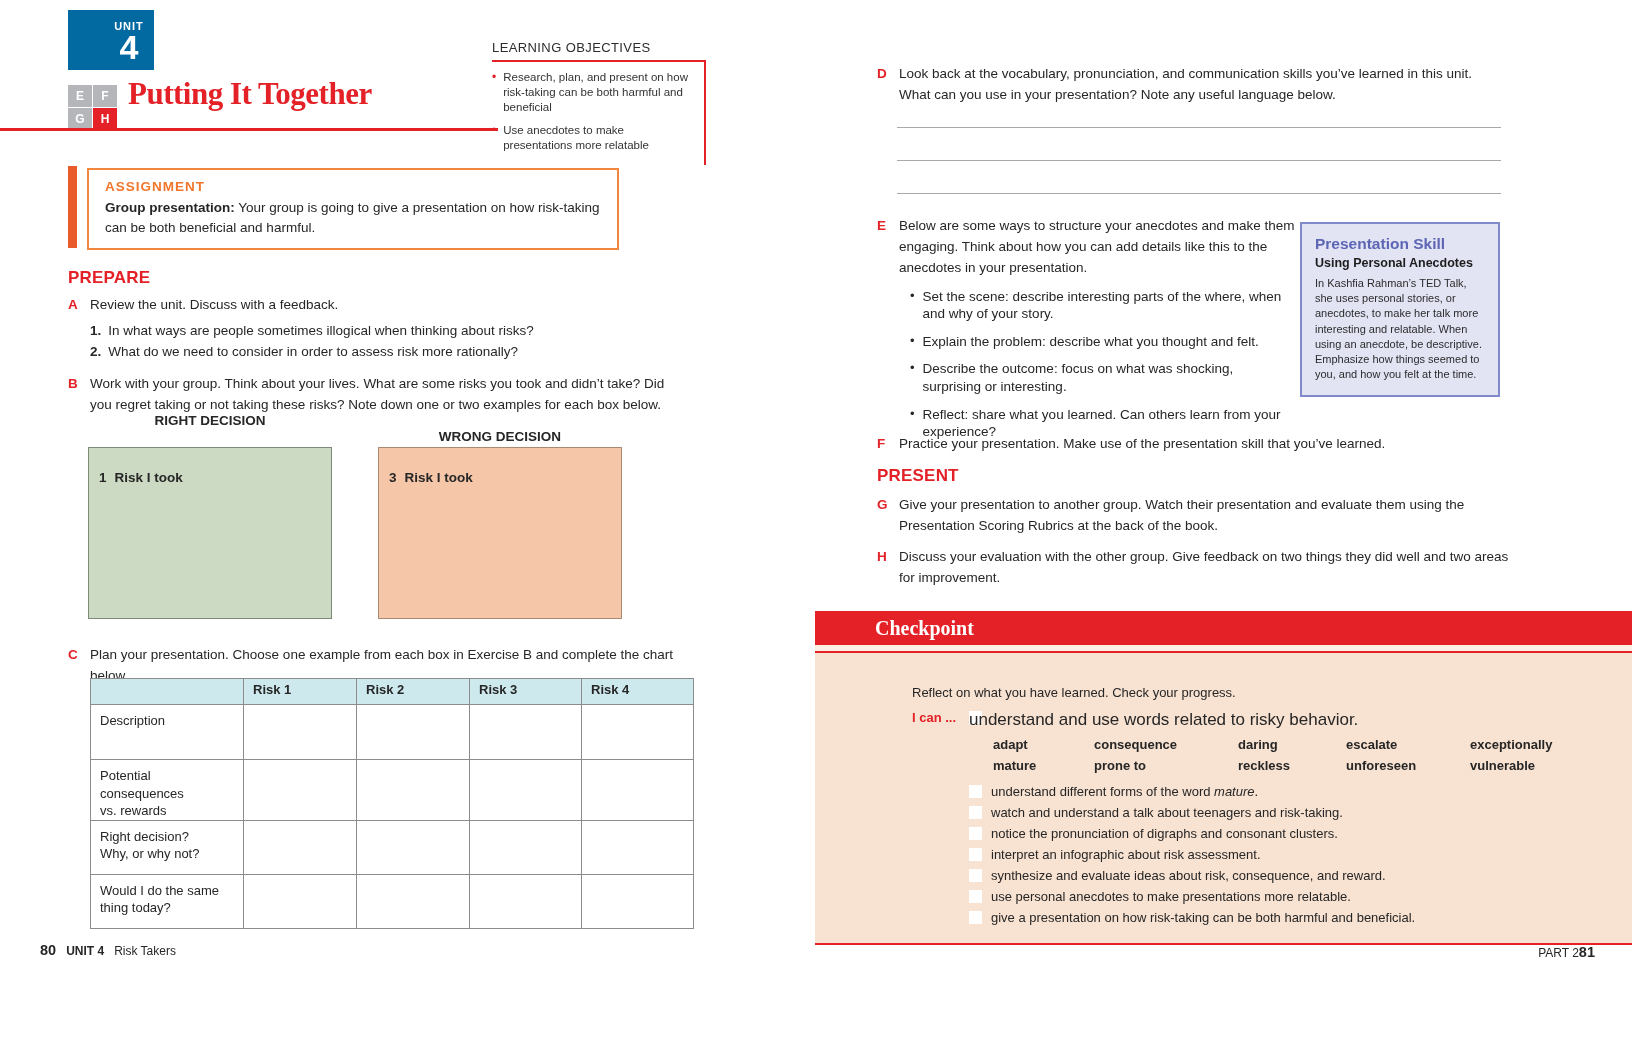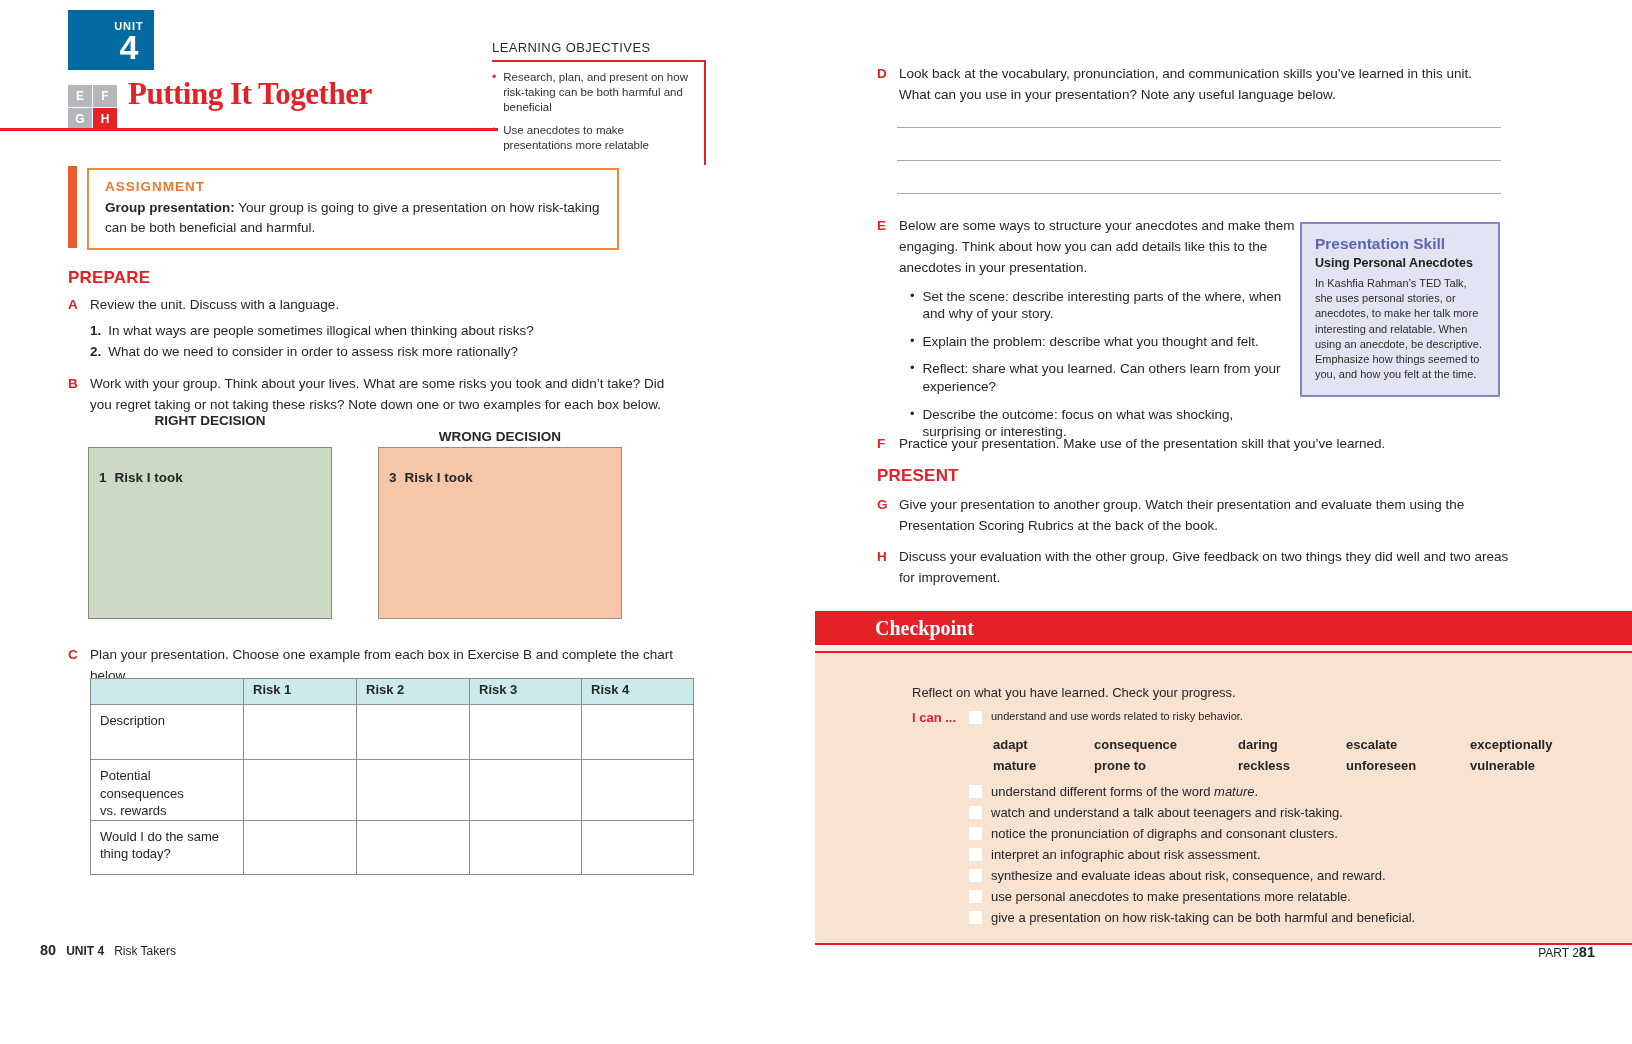--- a/index.html
+++ b/index.html
@@ -82,21 +82,21 @@
   .cp-banner{left:815px;top:611px;width:817px;height:34px;background:#e32127;}
   .cp-title{font-family:"Liberation Serif",serif;font-weight:bold;font-size:20px;color:#fff;
             line-height:34px;padding-left:60px;}
   .cp-stripe{left:815px;top:645px;width:817px;height:6px;background:#fcefe3;}
   .cp-box{left:815px;top:651px;width:817px;height:294px;background:#f8e2d1;
           border-top:2px solid #e32127;border-bottom:2px solid #e32127;box-sizing:border-box;}
   .cp-intro{left:912px;top:685px;font-size:13px;}
   .ican-label{left:912px;top:710px;font-size:13px;font-weight:bold;color:#e32127;}
   .cbox{width:13px;height:13px;background:#ffffff;display:inline-block;}
   .cp-first-check{left:969px;top:711px;}
-  .cp-first-text{left:991px;top:710px;font-size:11px;}
+  .cp-first-text{left:969px;top:710px;font-size:17px;}
   .vocab-row{height:16px;}
   .vocab-row span{position:absolute;font-size:13px;font-weight:bold;white-space:nowrap;}
   .vocab-row span:nth-child(1){left:993px;}
   .vocab-row span:nth-child(2){left:1094px;}
   .vocab-row span:nth-child(3){left:1238px;}
   .vocab-row span:nth-child(4){left:1346px;}
   .vocab-row span:nth-child(5){left:1470px;}
   .cp-item{left:969px;display:flex;gap:9px;align-items:flex-start;font-size:13px;line-height:15px;}
   .cp-item .cbox{flex:0 0 13px;margin-top:1px;}
   .ital{font-style:italic;}
@@ -139,21 +139,21 @@
     <div class="asn-text">
       <span class="bold">Group presentation:</span>
       <span>Your group is going to give a presentation on how risk-taking can be both beneficial and harmful.</span>
     </div>
   </div>
 
   <div class="abs sec-head" style="left:68px;top:268px;">PREPARE</div>
 
   <div class="abs ex" style="left:68px;top:295px;width:620px;">
     <span class="ex-letter">A</span>
-    <span>Review the unit. Discuss with a language.</span>
+    <span>Review the unit. Discuss with a feedback.</span>
   </div>
   <div class="abs qrow" style="left:90px;top:321px;width:600px;">
     <span class="qnum">1.</span>
     <span>In what ways are people sometimes illogical when thinking about risks?</span>
   </div>
   <div class="abs qrow" style="left:90px;top:342px;width:600px;">
     <span class="qnum">2.</span>
     <span>What do we need to consider in order to assess risk more rationally?</span>
   </div>
 
@@ -210,20 +210,30 @@
     <tr class="row-b">
       <td class="pt-label">
             <span>Potential consequences</span>
             <span>vs. rewards</span>
           </td>
       <td></td>
           <td></td>
           <td></td>
           <td></td>
     </tr>
+    <tr class="row-c">
+      <td class="pt-label">
+            <span>Right decision?</span>
+            <span>Why, or why not?</span>
+          </td>
+      <td></td>
+          <td></td>
+          <td></td>
+          <td></td>
+    </tr>
     <tr class="row-d">
       <td class="pt-label">
             <span>Would I do the same</span>
             <span>thing today?</span>
           </td>
       <td></td>
           <td></td>
           <td></td>
           <td></td>
     </tr>
@@ -250,24 +260,24 @@
       <span style="width:396px;">Below are some ways to structure your anecdotes and make them engaging. Think about how you can add details like this to the anecdotes in your presentation.</span>
     </div>
     <div class="e-bullets" style="margin-left:33px;">
       <div class="e-bullet">
           <span style="width:372px;">Set the scene: describe interesting parts of the where, when and why of your story.</span>
         </div>
       <div class="e-bullet">
           <span style="width:372px;">Explain the problem: describe what you thought and felt.</span>
         </div>
       <div class="e-bullet">
-          <span style="width:372px;">Reflect: share what you learned. Can others learn from your experience?</span>
+          <span style="width:372px;">Describe the outcome: focus on what was shocking, surprising or interesting.</span>
         </div>
       <div class="e-bullet">
-          <span style="width:372px;">Describe the outcome: focus on what was shocking, surprising or interesting.</span>
+          <span style="width:372px;">Reflect: share what you learned. Can others learn from your experience?</span>
         </div>
     </div>
   </div>
 
   <div class="abs skill-box">
     <div class="skill-title">Presentation Skill</div>
     <div class="skill-sub">Using Personal Anecdotes</div>
     <div class="skill-body">In Kashfia Rahman’s TED Talk, she uses personal stories, or anecdotes, to make her talk more interesting and relatable. When using an anecdote, be descriptive. Emphasize how things seemed to you, and how you felt at the time.</div>
   </div>
 

